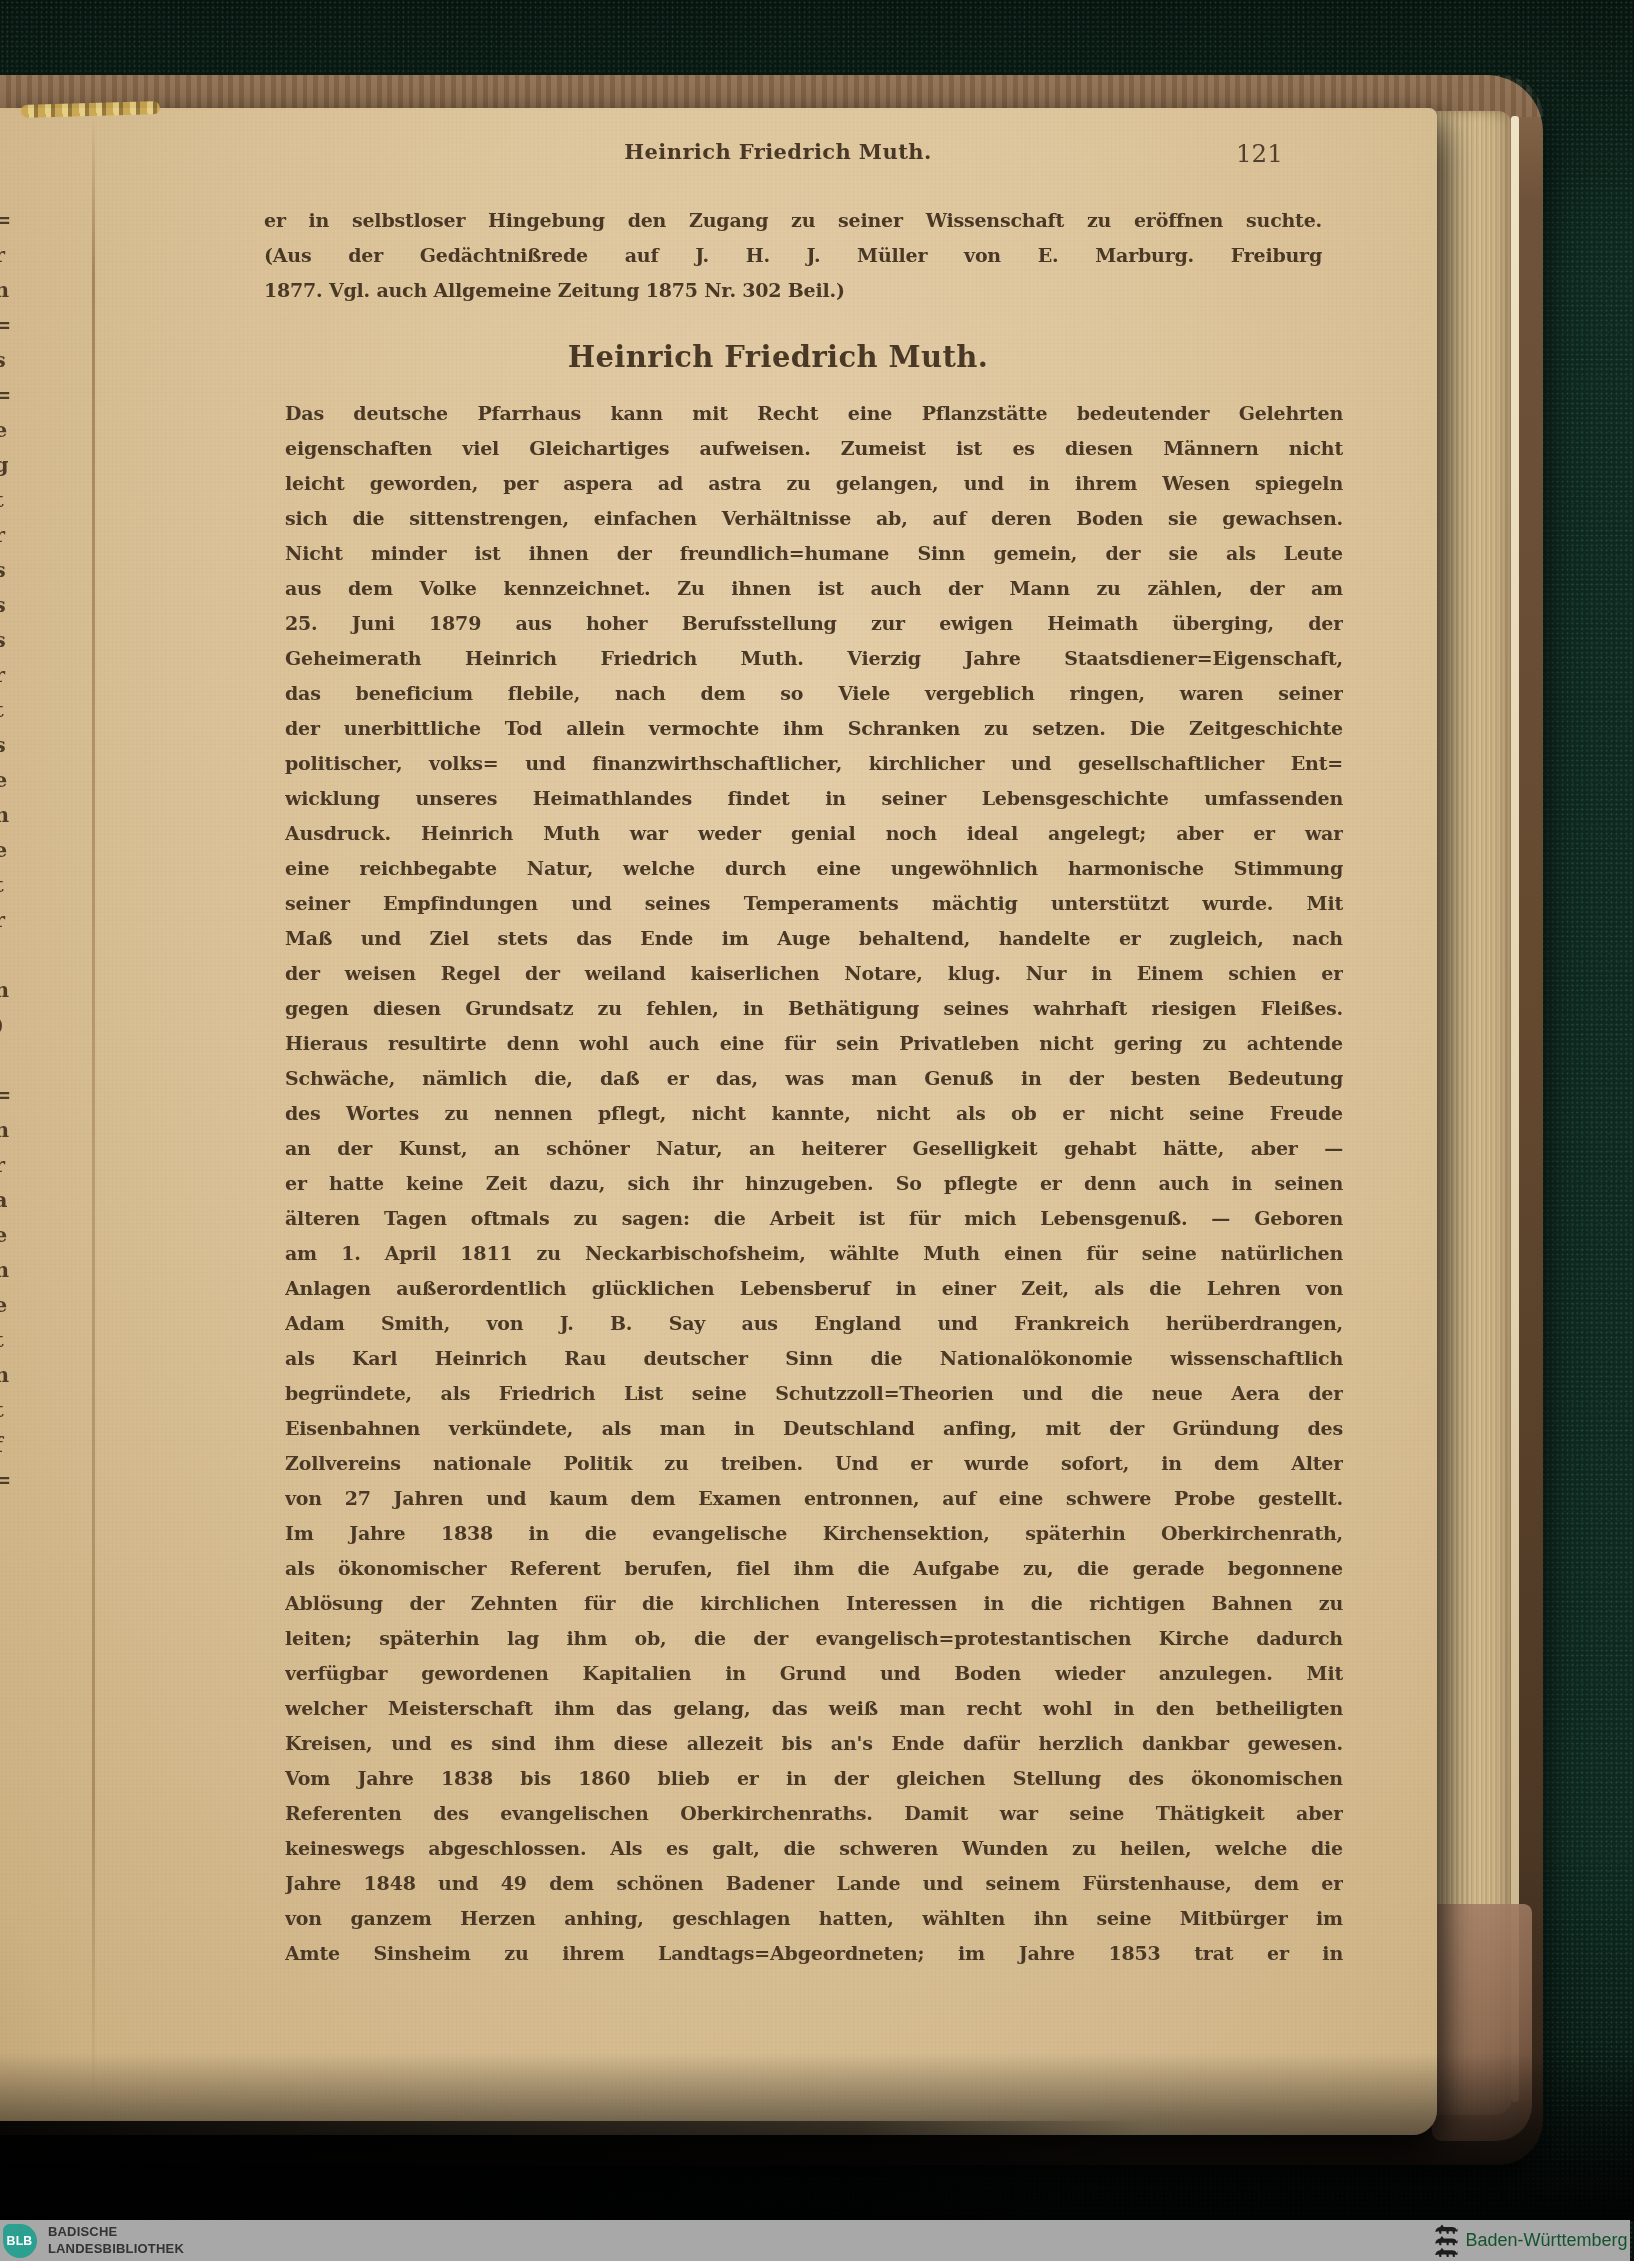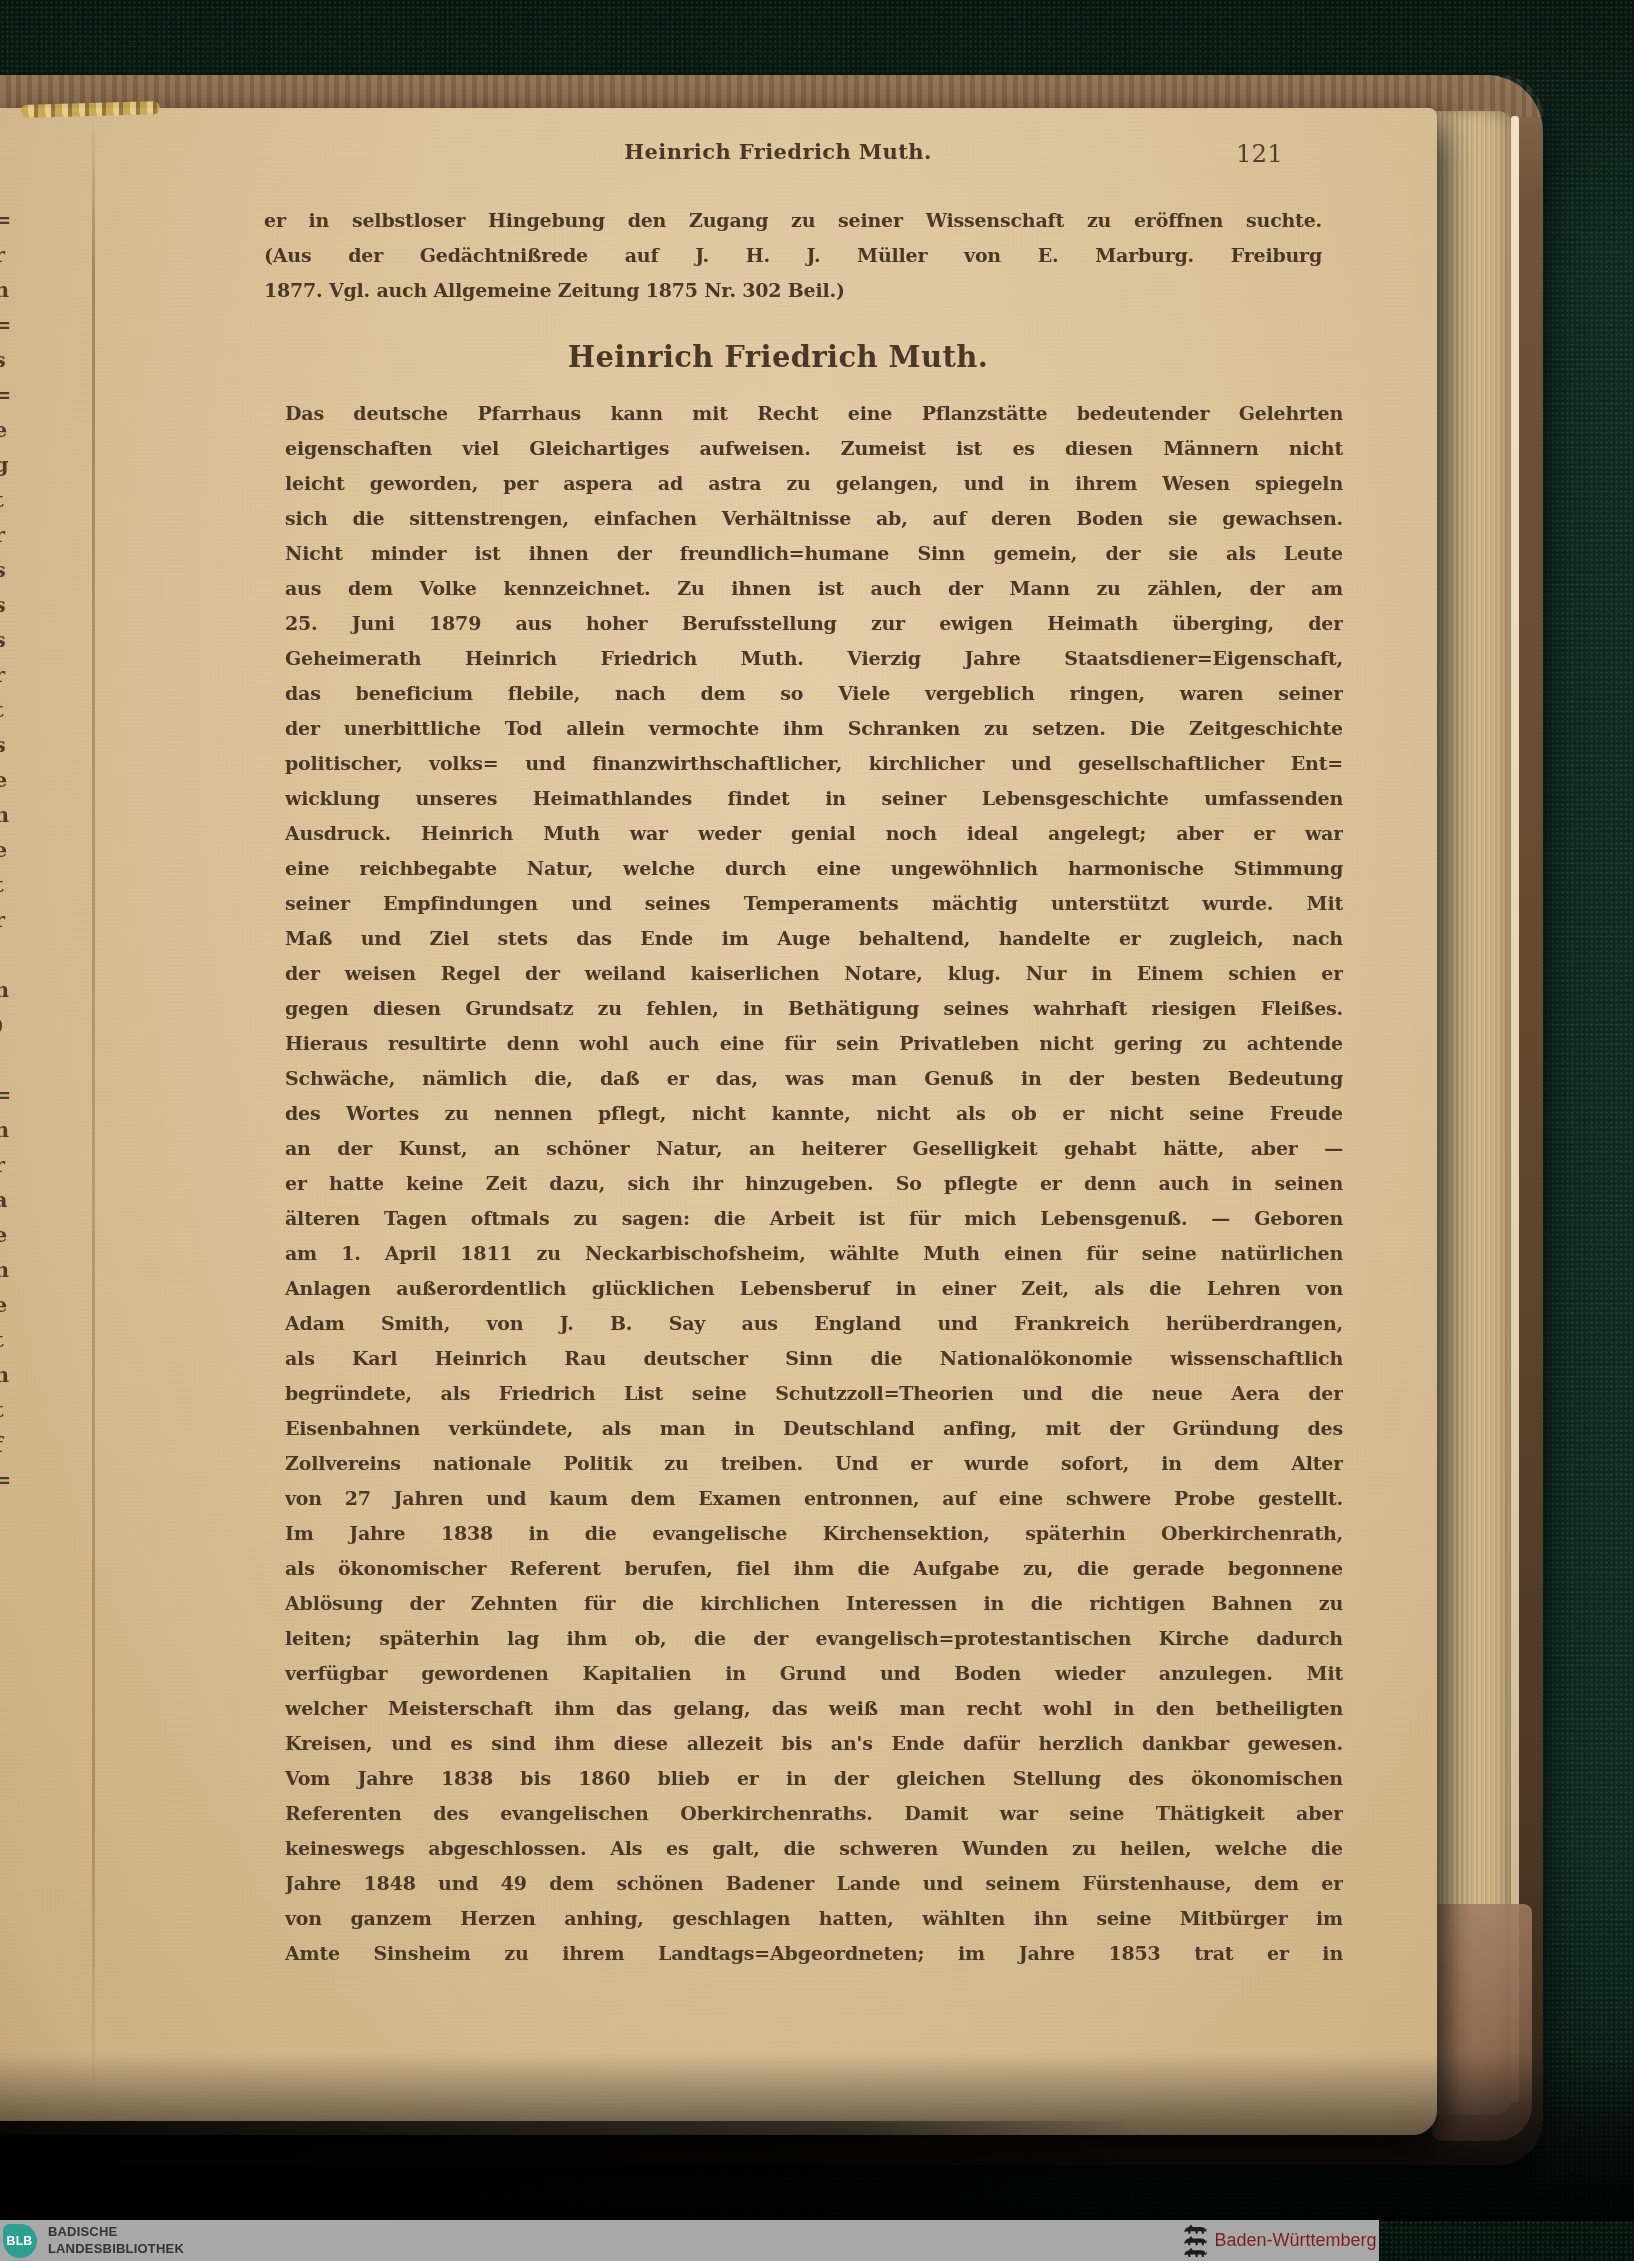--- a/index.html
+++ b/index.html
@@ -74,30 +74,30 @@
   .margin-fragments .tline{text-align:left;text-align-last:left;font-size:20.4px;
     color:#4e3b28;overflow:visible;}
 
   
   .bottom-shadow{position:absolute;left:0;top:2053px;width:1634px;height:168px;
     background:linear-gradient(to bottom,rgba(0,0,0,0) 0%,rgba(3,3,3,.45) 40%,rgba(1,1,1,.94) 100%);}
   .bottom-shadow-left{position:absolute;left:0;top:2121px;width:1144px;height:99px;
     background:linear-gradient(to right,rgba(0,0,0,.92),rgba(0,0,0,.55) 75%,rgba(0,0,0,0));}
 
   
-  .footer{position:absolute;left:0;top:2220px;width:1379px;height:41px;background:#a8a8a8;
+  .footer{position:absolute;left:0;top:2220px;width:1630px;height:41px;background:#a8a8a8;
     font-family:"Liberation Sans", sans-serif;}
   .blb-group{position:absolute;left:2.5px;top:0;height:41px;display:flex;align-items:center;}
   .blb-badge{width:34px;height:34px;background:#2b9f90;border-radius:6.5px 50% 50% 50%;
     display:flex;align-items:center;justify-content:center;}
   .blb-badge span{color:#ffffff;font-size:12.3px;font-weight:bold;letter-spacing:0.2px;}
   .lib-name{margin-left:11.4px;color:#333333;font-weight:bold;font-size:13px;line-height:16.3px;letter-spacing:0.2px;}
   .bw-group{position:absolute;right:2.5px;top:0;height:41px;display:flex;align-items:center;gap:6.5px;}
   .bw-lions{width:24.5px;height:36px;}
-  .bw-text{color:#7f1d1d;font-size:18px;}
+  .bw-text{color:#14532d;font-size:18px;}
 </style>
 </head>
 <body>
 
 <div class="scene">
 
   <div class="cover">
     <div class="cover-top-texture"></div>
   </div>
 

